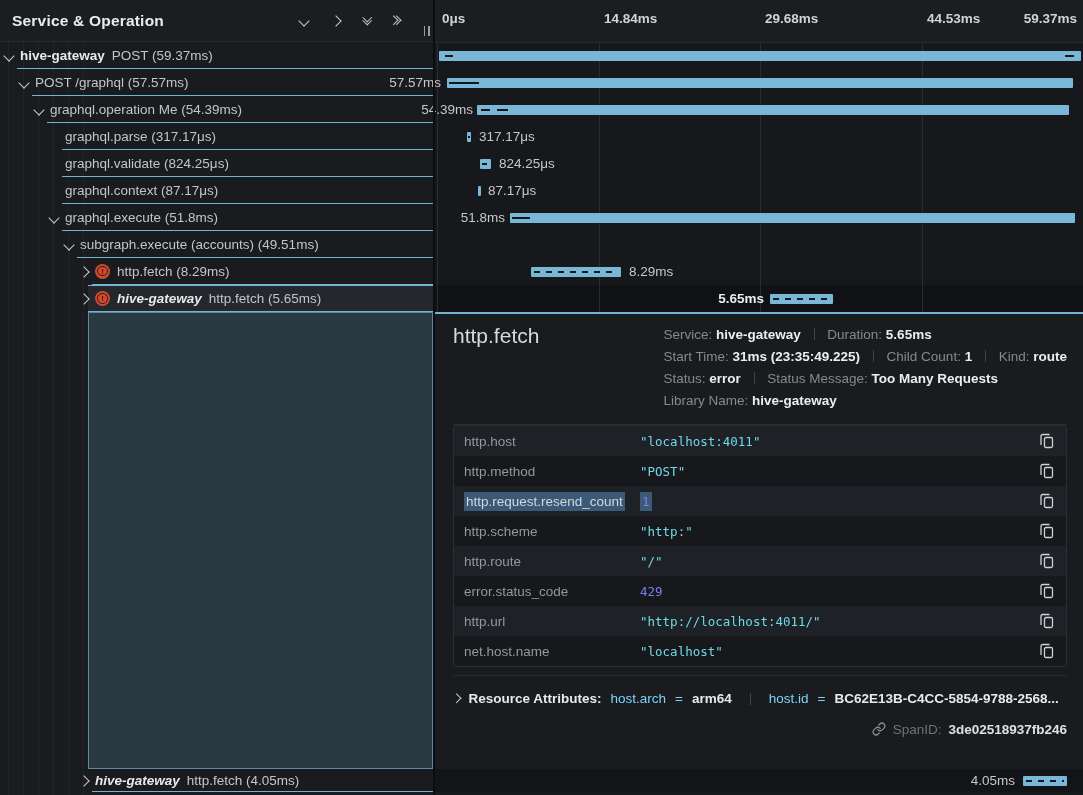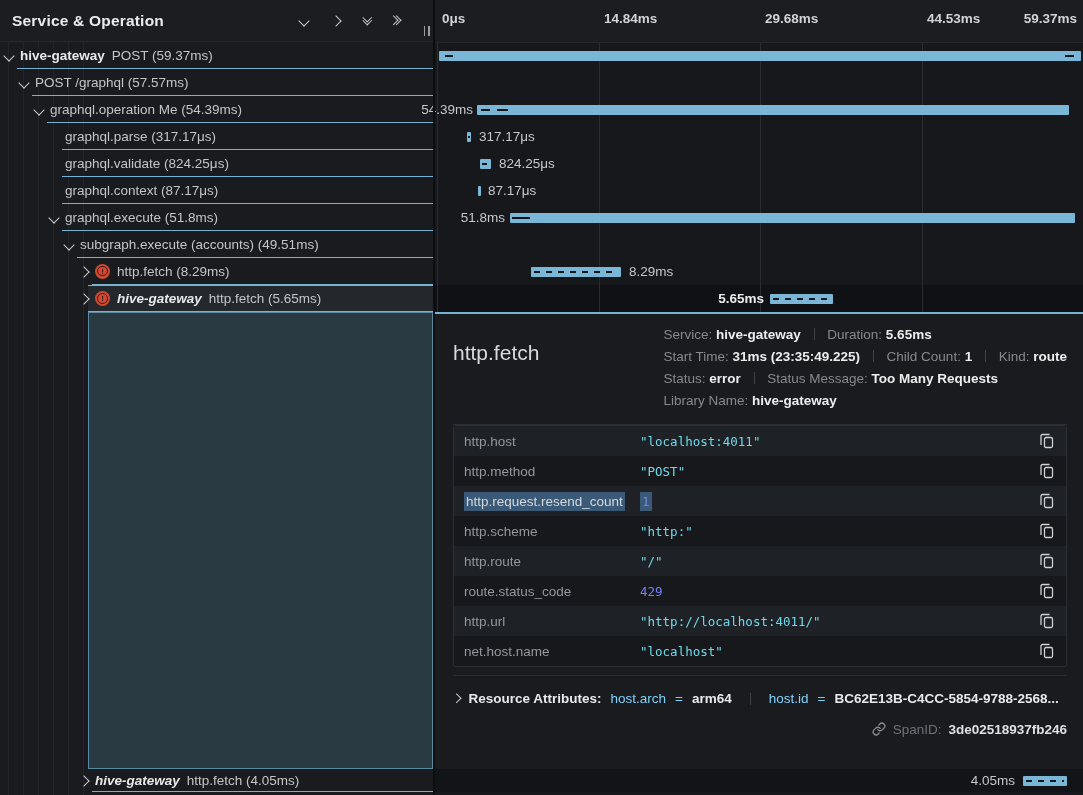--- a/index.html
+++ b/index.html
@@ -58,21 +58,21 @@
   .bar.dash::after{content:"";position:absolute;left:3px;right:3px;top:4px;height:2px;
        background:repeating-linear-gradient(90deg,#10181d 0 6px,rgba(0,0,0,0) 6px 12px);}
   .blab{position:absolute;top:0;height:27px;line-height:27px;color:#c6c7c9;white-space:nowrap;}
   .blab.bright{color:#eceded;}
 
   
   .detail{position:absolute;left:0;top:312px;width:648px;height:457px;background:#191b1f;
           border-top:2px solid #74b3d3;box-sizing:border-box;z-index:4;
           padding:10px 16px 0 18px;}
   .d-top{display:flex;justify-content:space-between;}
-  .d-title{font-size:21px;color:#d8d9da;margin-top:17px;}
+  .d-title{font-size:21px;color:#d8d9da;margin-top:0;}
   .d-meta{text-align:left;line-height:22px;}
   .ml{color:#87898d;}
   .mv{color:#eceded;font-weight:bold;}
   .msep{display:inline-block;width:1px;height:12px;background:#3f4246;margin:0 9px -1px 9px;}
   .d-div{border-top:1px solid #2a2d31;margin-top:12px;}
   .d-sec{display:flex;align-items:center;gap:9px;height:32px;font-weight:bold;color:#e8e9ea;}
   .attr-table{border:1px solid #2b2e33;border-radius:3px;overflow:hidden;}
   .arow{display:flex;align-items:center;height:30px;padding-left:10px;}
   .arow:nth-child(odd){background:#1e2126;}
   .arow:nth-child(even){background:#16181c;}
@@ -220,20 +220,26 @@
       <span class="tick" style="left:492px">44.53ms</span>
       <span class="tick" style="right:6px">59.37ms</span>
     </div>
 
     <div class="rowbg" style="top:285px;height:27px;background:#0f1114"></div>
 
     <div class="rrow" style="top:42px">
       <div class="bar" style="left:4px;width:642px">
         <i class="seg" style="left:6px;width:8px"></i>
           <i class="seg" style="right:7px;width:9px"></i>
+      </div>
+    </div>
+    <div class="rrow" style="top:69px">
+      <span class="blab" style="right:642px">57.57ms</span>
+      <div class="bar" style="left:12px;width:626px">
+        <i class="seg" style="left:2px;width:30px"></i>
       </div>
     </div>
     <div class="rrow" style="top:96px">
       <span class="blab" style="right:610px">54.39ms</span>
       <div class="bar" style="left:42px;width:592px">
         <i class="seg" style="left:4px;width:9px"></i>
           <i class="seg" style="left:20px;width:11px"></i>
       </div>
     </div>
     <div class="rrow" style="top:123px">
@@ -350,21 +356,21 @@
           <span class="akey">http.route</span>
           <span class="aval str">"/"</span>
           <span class="acopy">
               <svg width="14" height="16" viewBox="0 0 14 16" fill="none" stroke="#d0d1d3" stroke-width="1.3">
                 <rect x="4.5" y="4.5" width="8" height="10" rx="1.5"></rect>
                 <path d="M9.5 1.5h-7A1.5 1.5 0 0 0 1 3v9"></path>
               </svg>
             </span>
         </div>
         <div class="arow">
-          <span class="akey">route.status_code</span>
+          <span class="akey">error.status_code</span>
           <span class="aval num">429</span>
           <span class="acopy">
               <svg width="14" height="16" viewBox="0 0 14 16" fill="none" stroke="#d0d1d3" stroke-width="1.3">
                 <rect x="4.5" y="4.5" width="8" height="10" rx="1.5"></rect>
                 <path d="M9.5 1.5h-7A1.5 1.5 0 0 0 1 3v9"></path>
               </svg>
             </span>
         </div>
         <div class="arow">
           <span class="akey">http.url</span>

